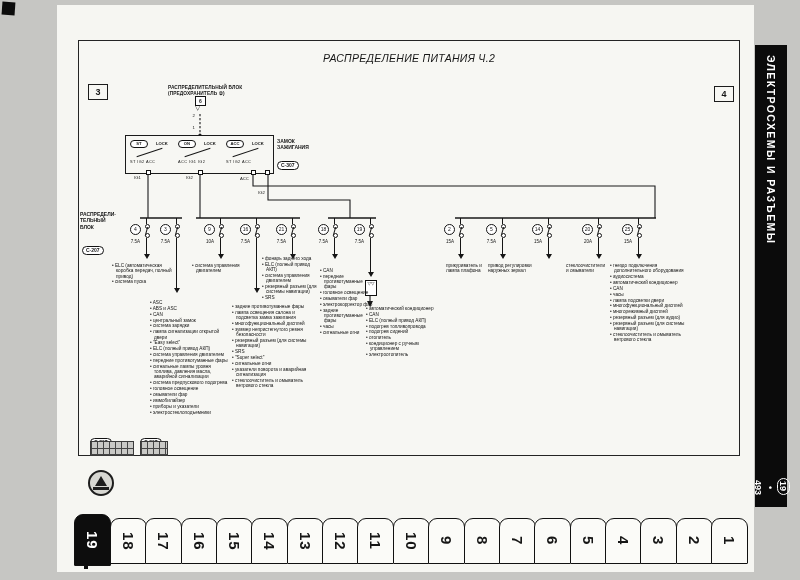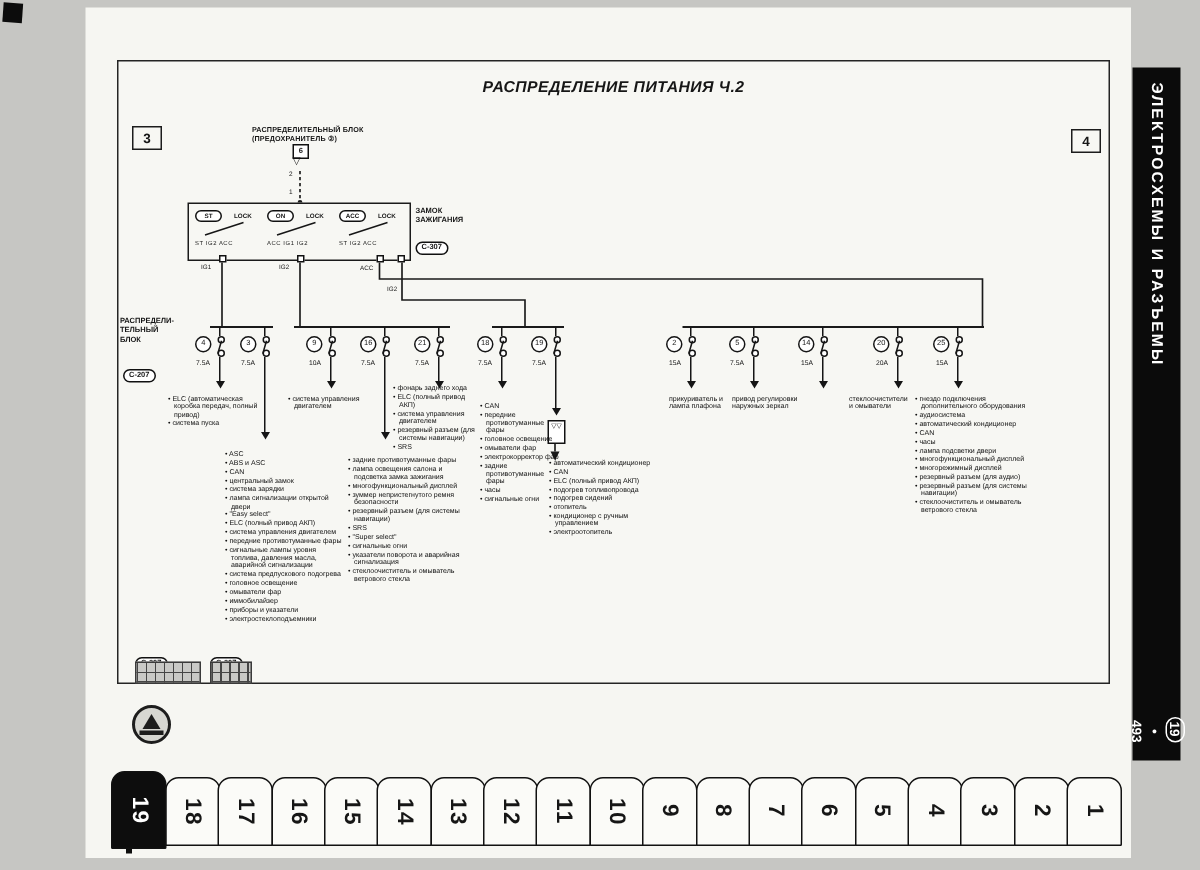--- a/index.html
+++ b/index.html
@@ -4,21 +4,21 @@
 <style>
   html,body{margin:0;padding:0}
   body{width:800px;height:580px;background:#c6c6c3;font-family:"Liberation Sans",sans-serif;color:#161616;position:relative;overflow:hidden}
   .abs{position:absolute}
   
   .page{position:absolute;left:57px;top:5px;width:697px;height:567px;background:#f6f6f2}
   .corner-mark{position:absolute;left:2px;top:2px;width:13px;height:13px;background:#0c0c0c;transform:rotate(4deg)}
   .reg-tick{position:absolute;left:84px;top:562px;width:4px;height:7px;background:#0d0d0d}
   
   .frame{position:absolute;left:78px;top:40px;width:660px;height:414px;border:1.5px solid #242424;background:#f7f7f3}
-  .title{position:absolute;left:78px;top:52px;width:662px;text-align:center;font-size:10.5px;font-weight:bold;font-style:italic;letter-spacing:.3px}
+  .title{position:absolute;left:78px;top:52px;width:662px;text-align:center;font-size:10.5px;font-weight:normal;font-style:italic;letter-spacing:.3px}
   .gridref{position:absolute;width:18px;height:14px;border:1.5px solid #1c1c1c;font-size:9px;font-weight:bold;text-align:center;line-height:14px;background:#f7f7f3}
   svg.wires{position:absolute;left:78px;top:40px;pointer-events:none}
   
   .feed-label{position:absolute;left:168px;top:85px;font-size:4.8px;font-weight:bold;line-height:1.25;letter-spacing:.1px}
   .box-pin{position:absolute;left:195px;top:96px;width:9px;height:8px;border:1px solid #111;font-size:5px;font-weight:bold;text-align:center;line-height:8px;background:#fff}
   .conn-tri{position:absolute;left:195px;top:104px;font-size:7px;line-height:7px}
   .pin-tag{position:absolute;width:7px;text-align:right;font-size:4.3px}
   
   .lock{position:absolute;left:125px;top:135px;width:147px;height:37px;border:1.2px solid #1a1a1a;background:#f7f7f3}
   .sec{position:absolute;top:0;width:46px;height:37px}

